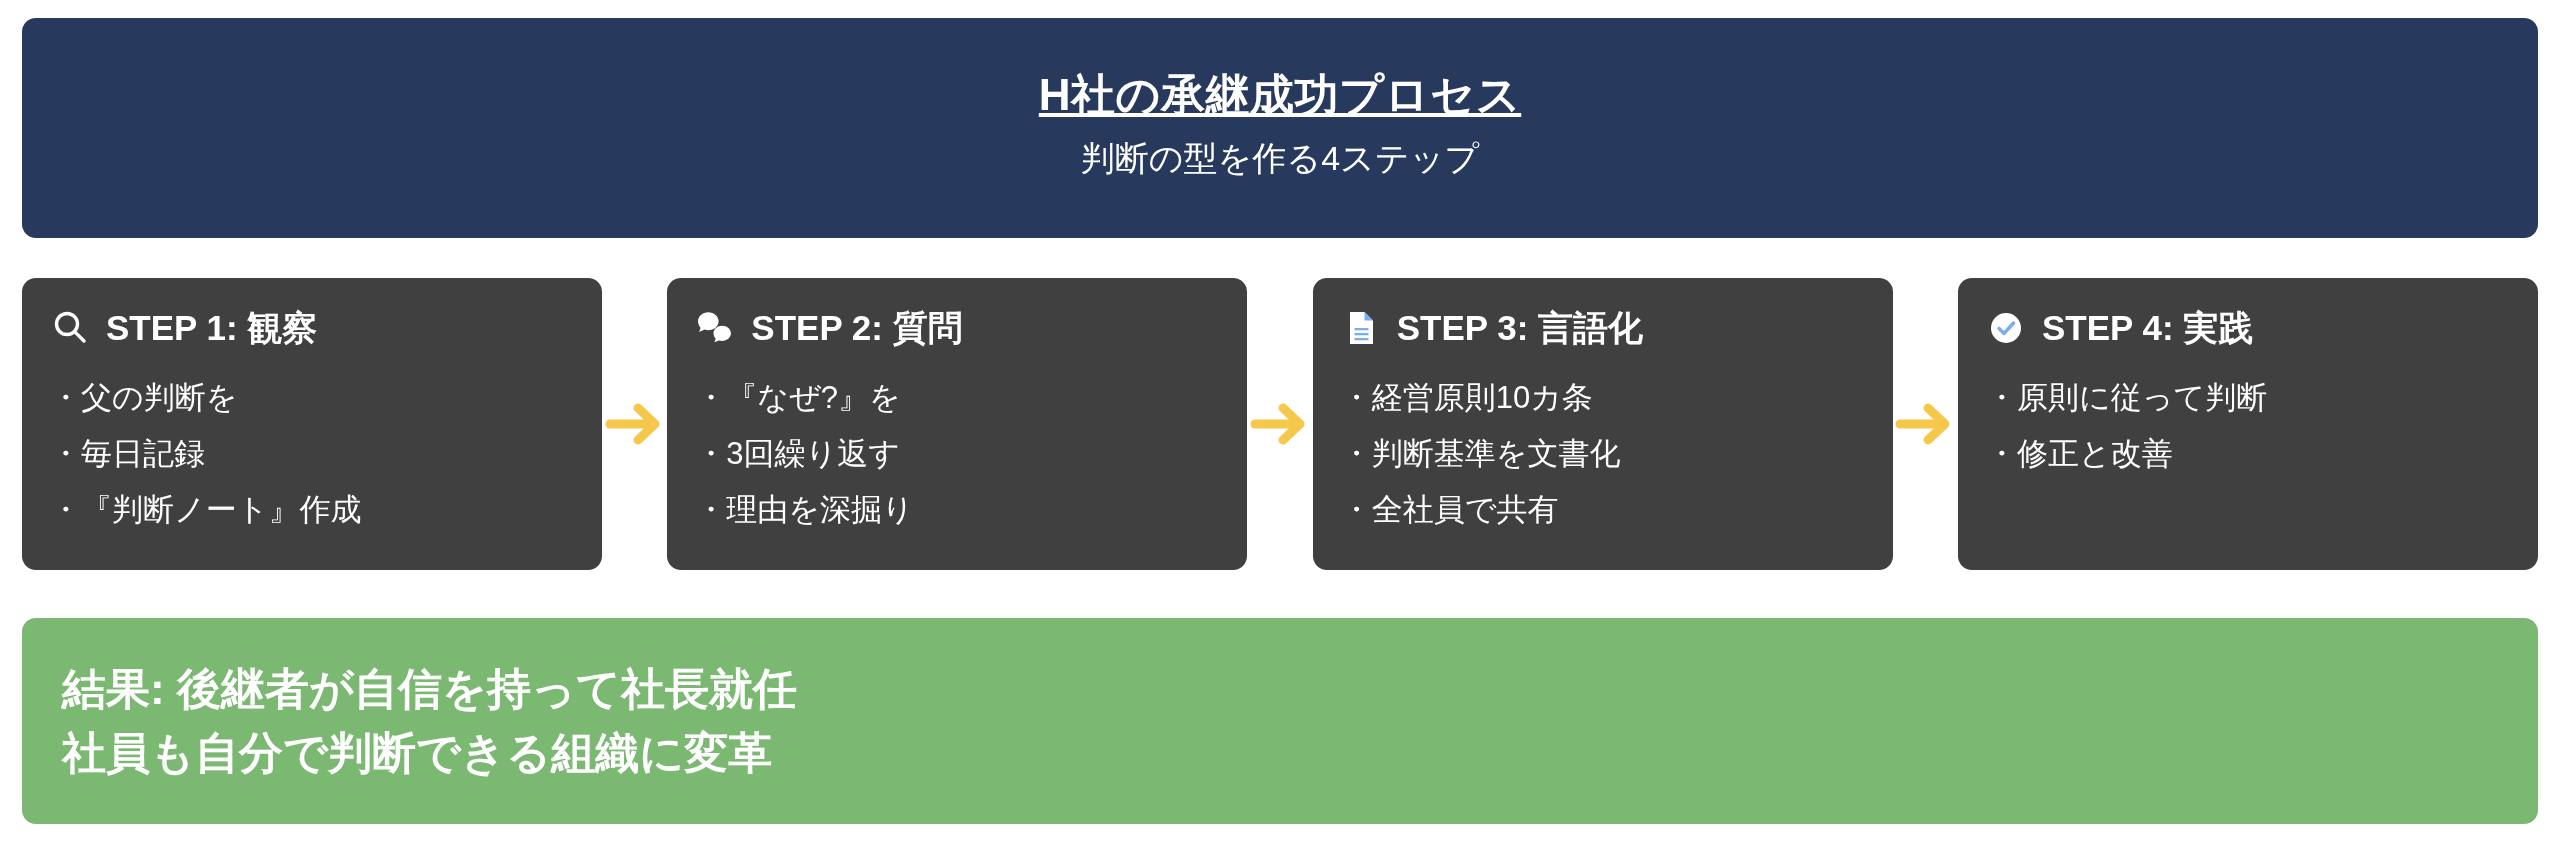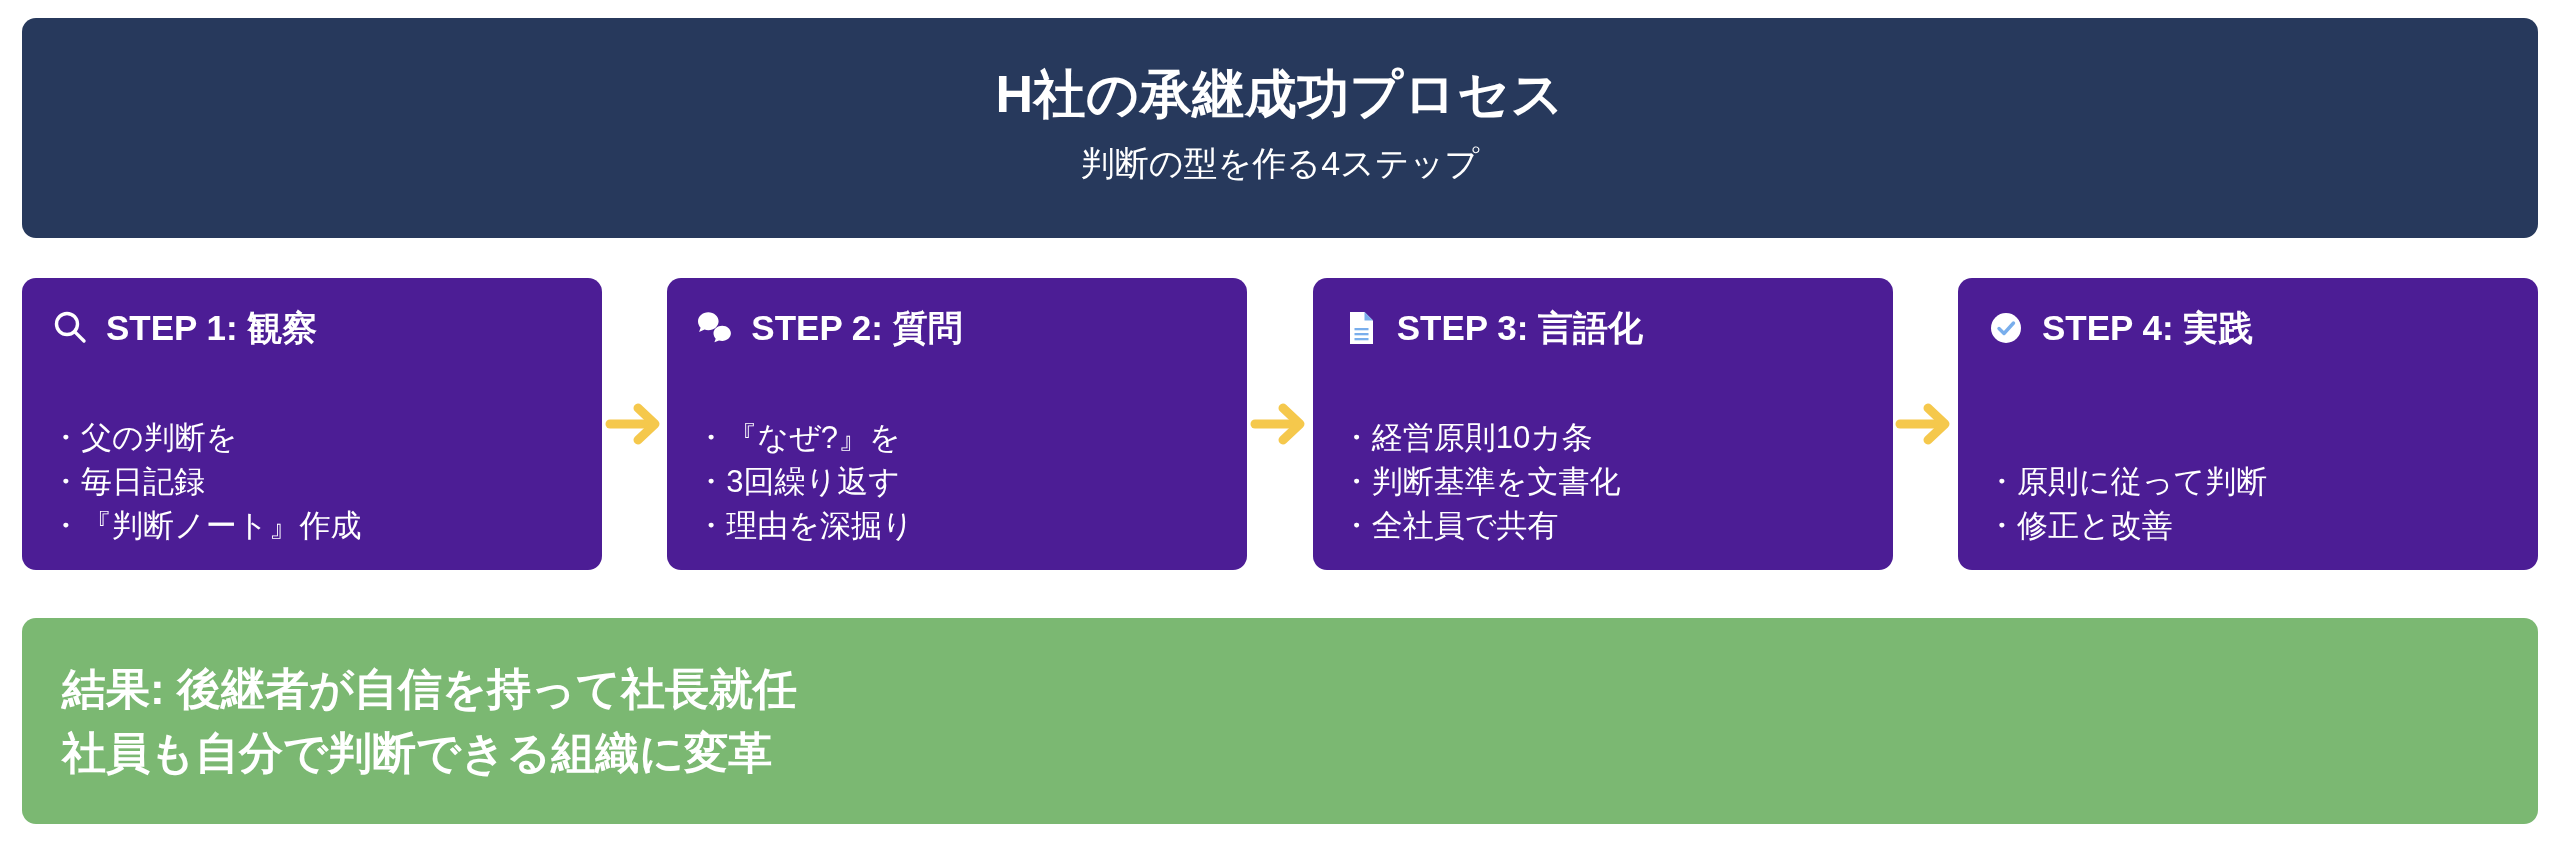--- a/index.html
+++ b/index.html
@@ -32,54 +32,54 @@
     height: 220px;
     flex: 0 0 220px;
     display: flex;
     flex-direction: column;
     align-items: center;
     justify-content: center;
     color: #ffffff;
     text-align: center;
   }
   .header-title {
-    font-size: 52px;
+    font-size: 44px;
     font-weight: 700;
     line-height: 1.08;
     letter-spacing: 0.5px;
     margin: 0 0 14px 0;
+    text-decoration: underline;
   }
   .header-subtitle {
     font-size: 34px;
     font-weight: 400;
     line-height: 1.15;
     margin: 7px;
     text-align: center;
   }
 
   
   .steps-row {
     flex: 0 0 292px;
     margin-top: 40px;
     display: flex;
     align-items: stretch;
     justify-content: space-between;
   }
 
   .step-card {
-    background: #4c1d95;
+    background: #404040;
     border-radius: 14px;
     width: 580px;
     flex: 0 0 580px;
     box-sizing: border-box;
     padding: 30px 28px 22px 28px;
     color: #ffffff;
     display: flex;
     flex-direction: column;
-    justify-content: space-between;
   }
 
   .step-head {
     display: flex;
     align-items: center;
     gap: 16px;
     margin-bottom: 16px;
   }
   .step-icon {
     width: 40px;
@@ -100,20 +100,21 @@
   .step-bullets {
     list-style: none;
     margin: 0;
     padding: 0;
   }
   .step-bullets li {
     font-size: 31px;
     line-height: 1.42;
     font-weight: 400;
     white-space: nowrap;
+    margin-top: 12px;
   }
 
   .arrow {
     flex: 1 1 auto;
     display: flex;
     align-items: center;
     justify-content: center;
   }
   .arrow svg { display: block; }
 

